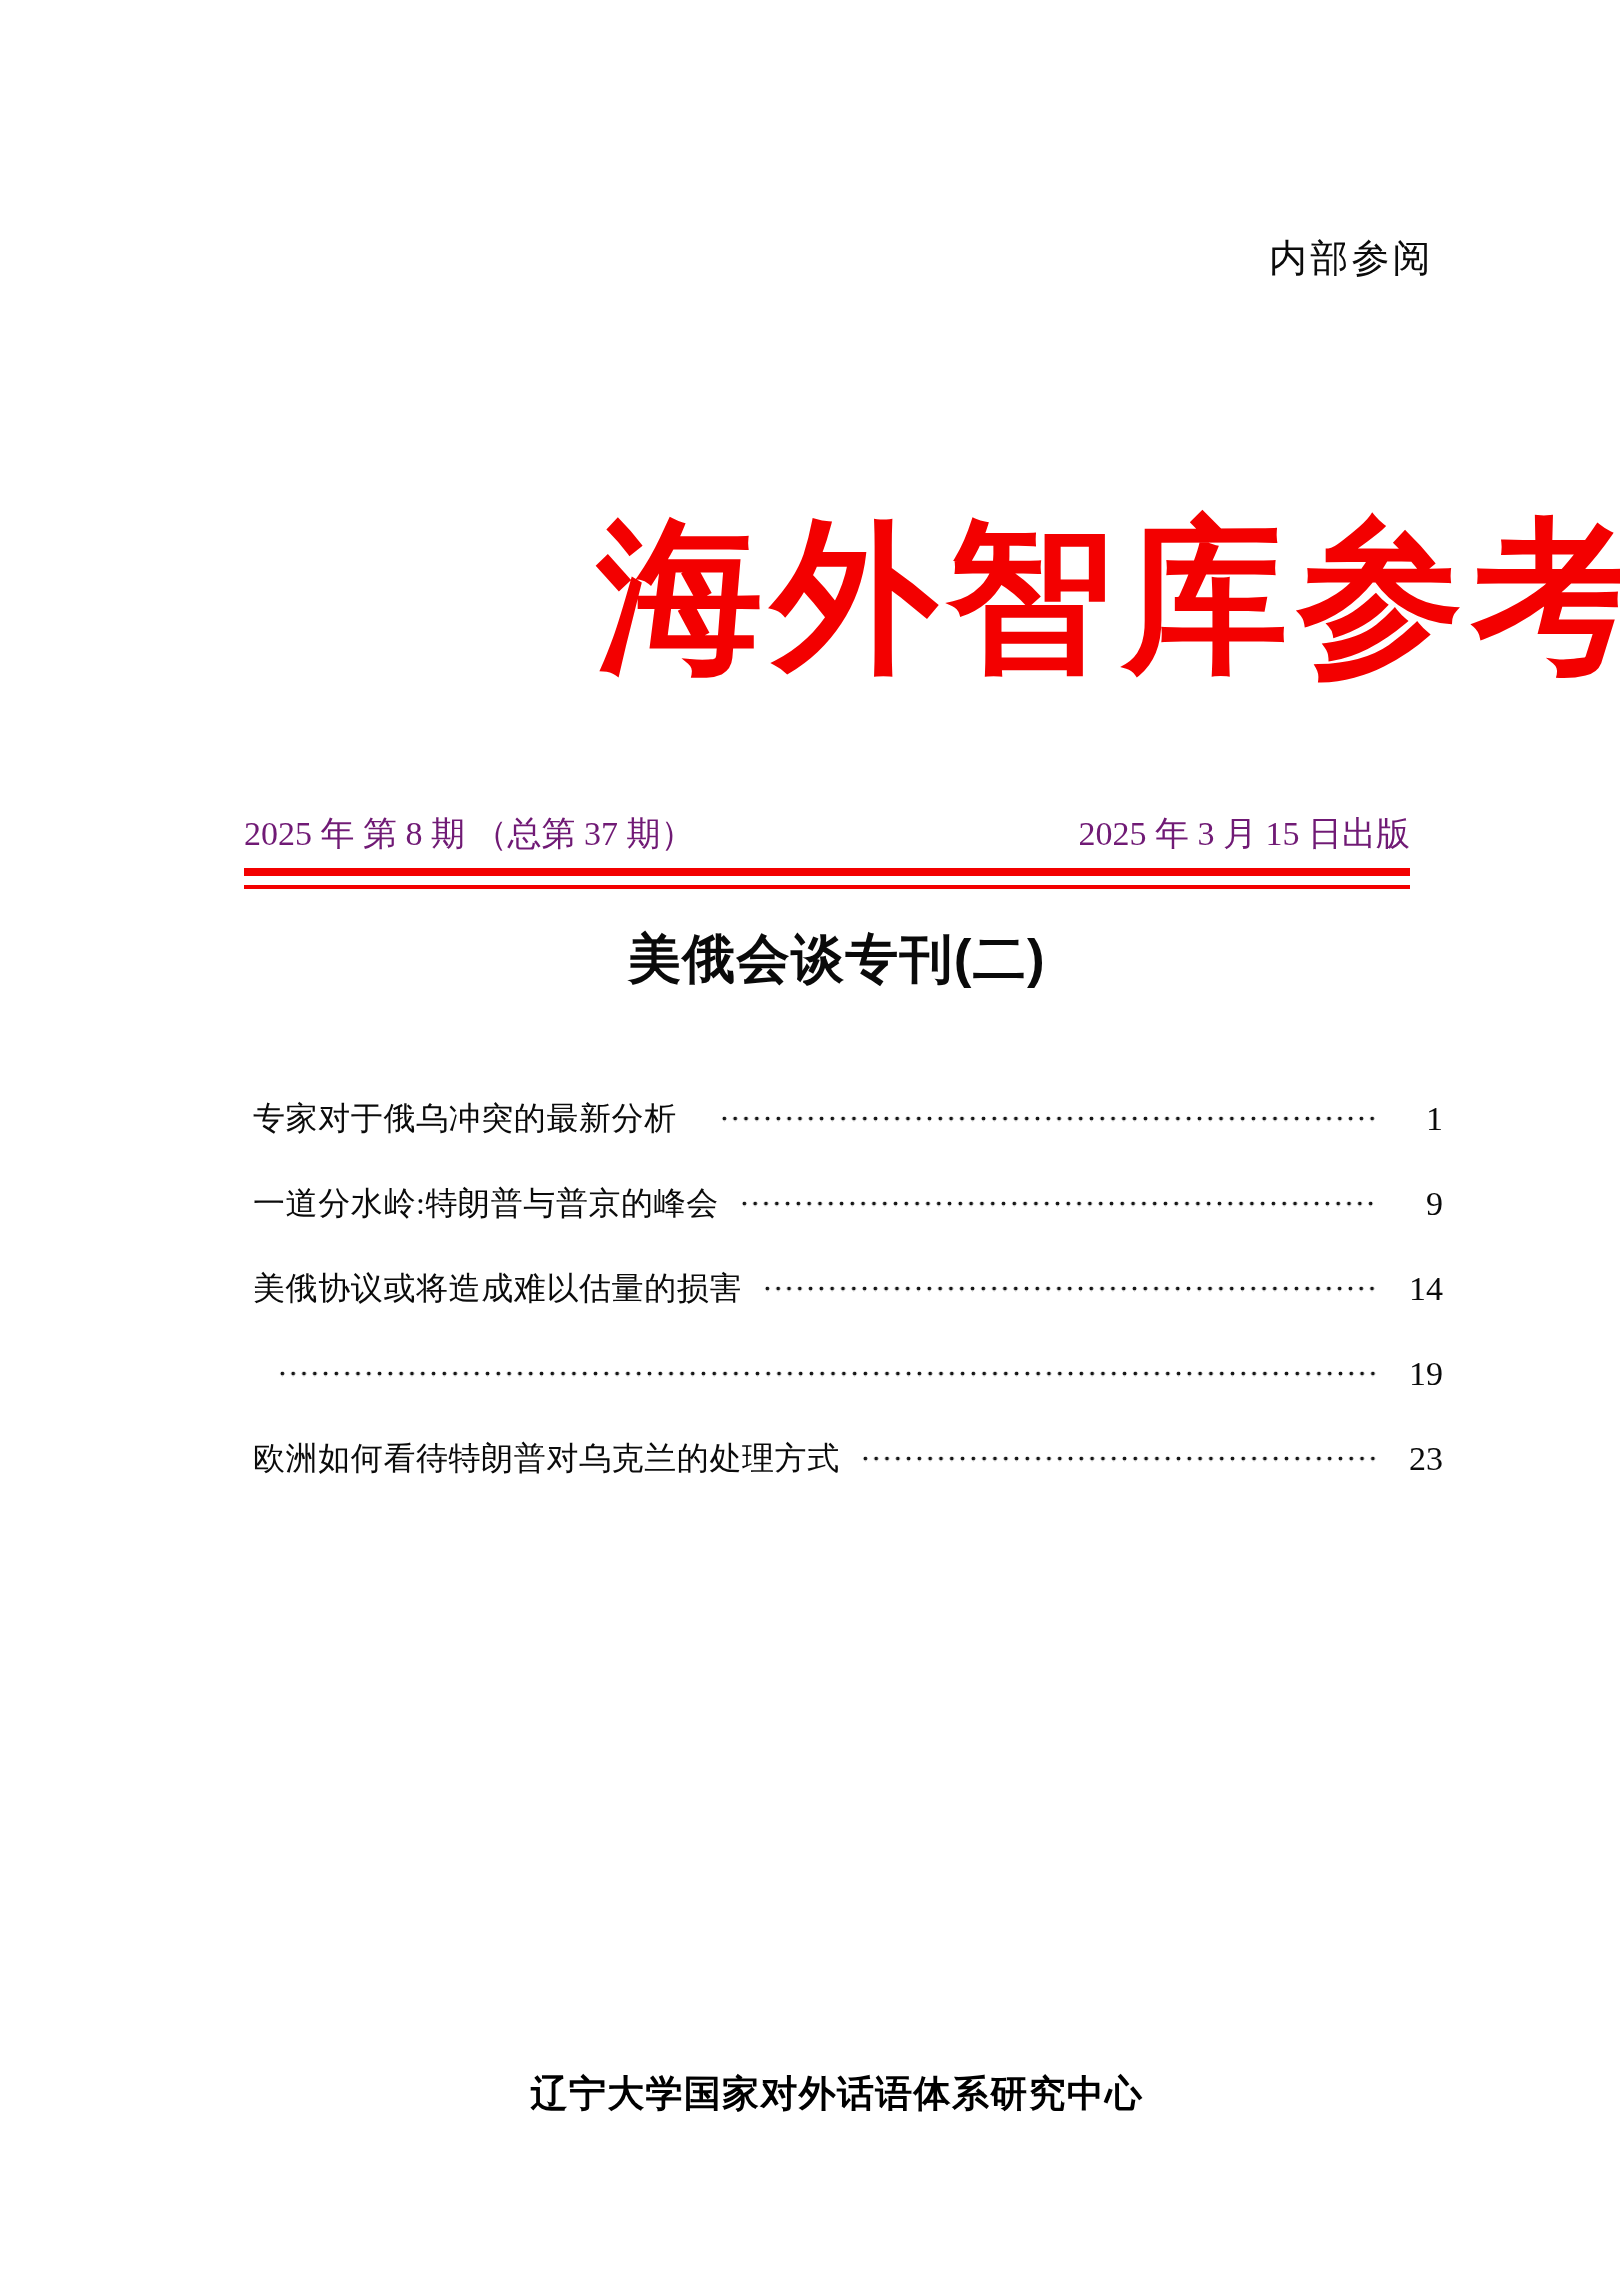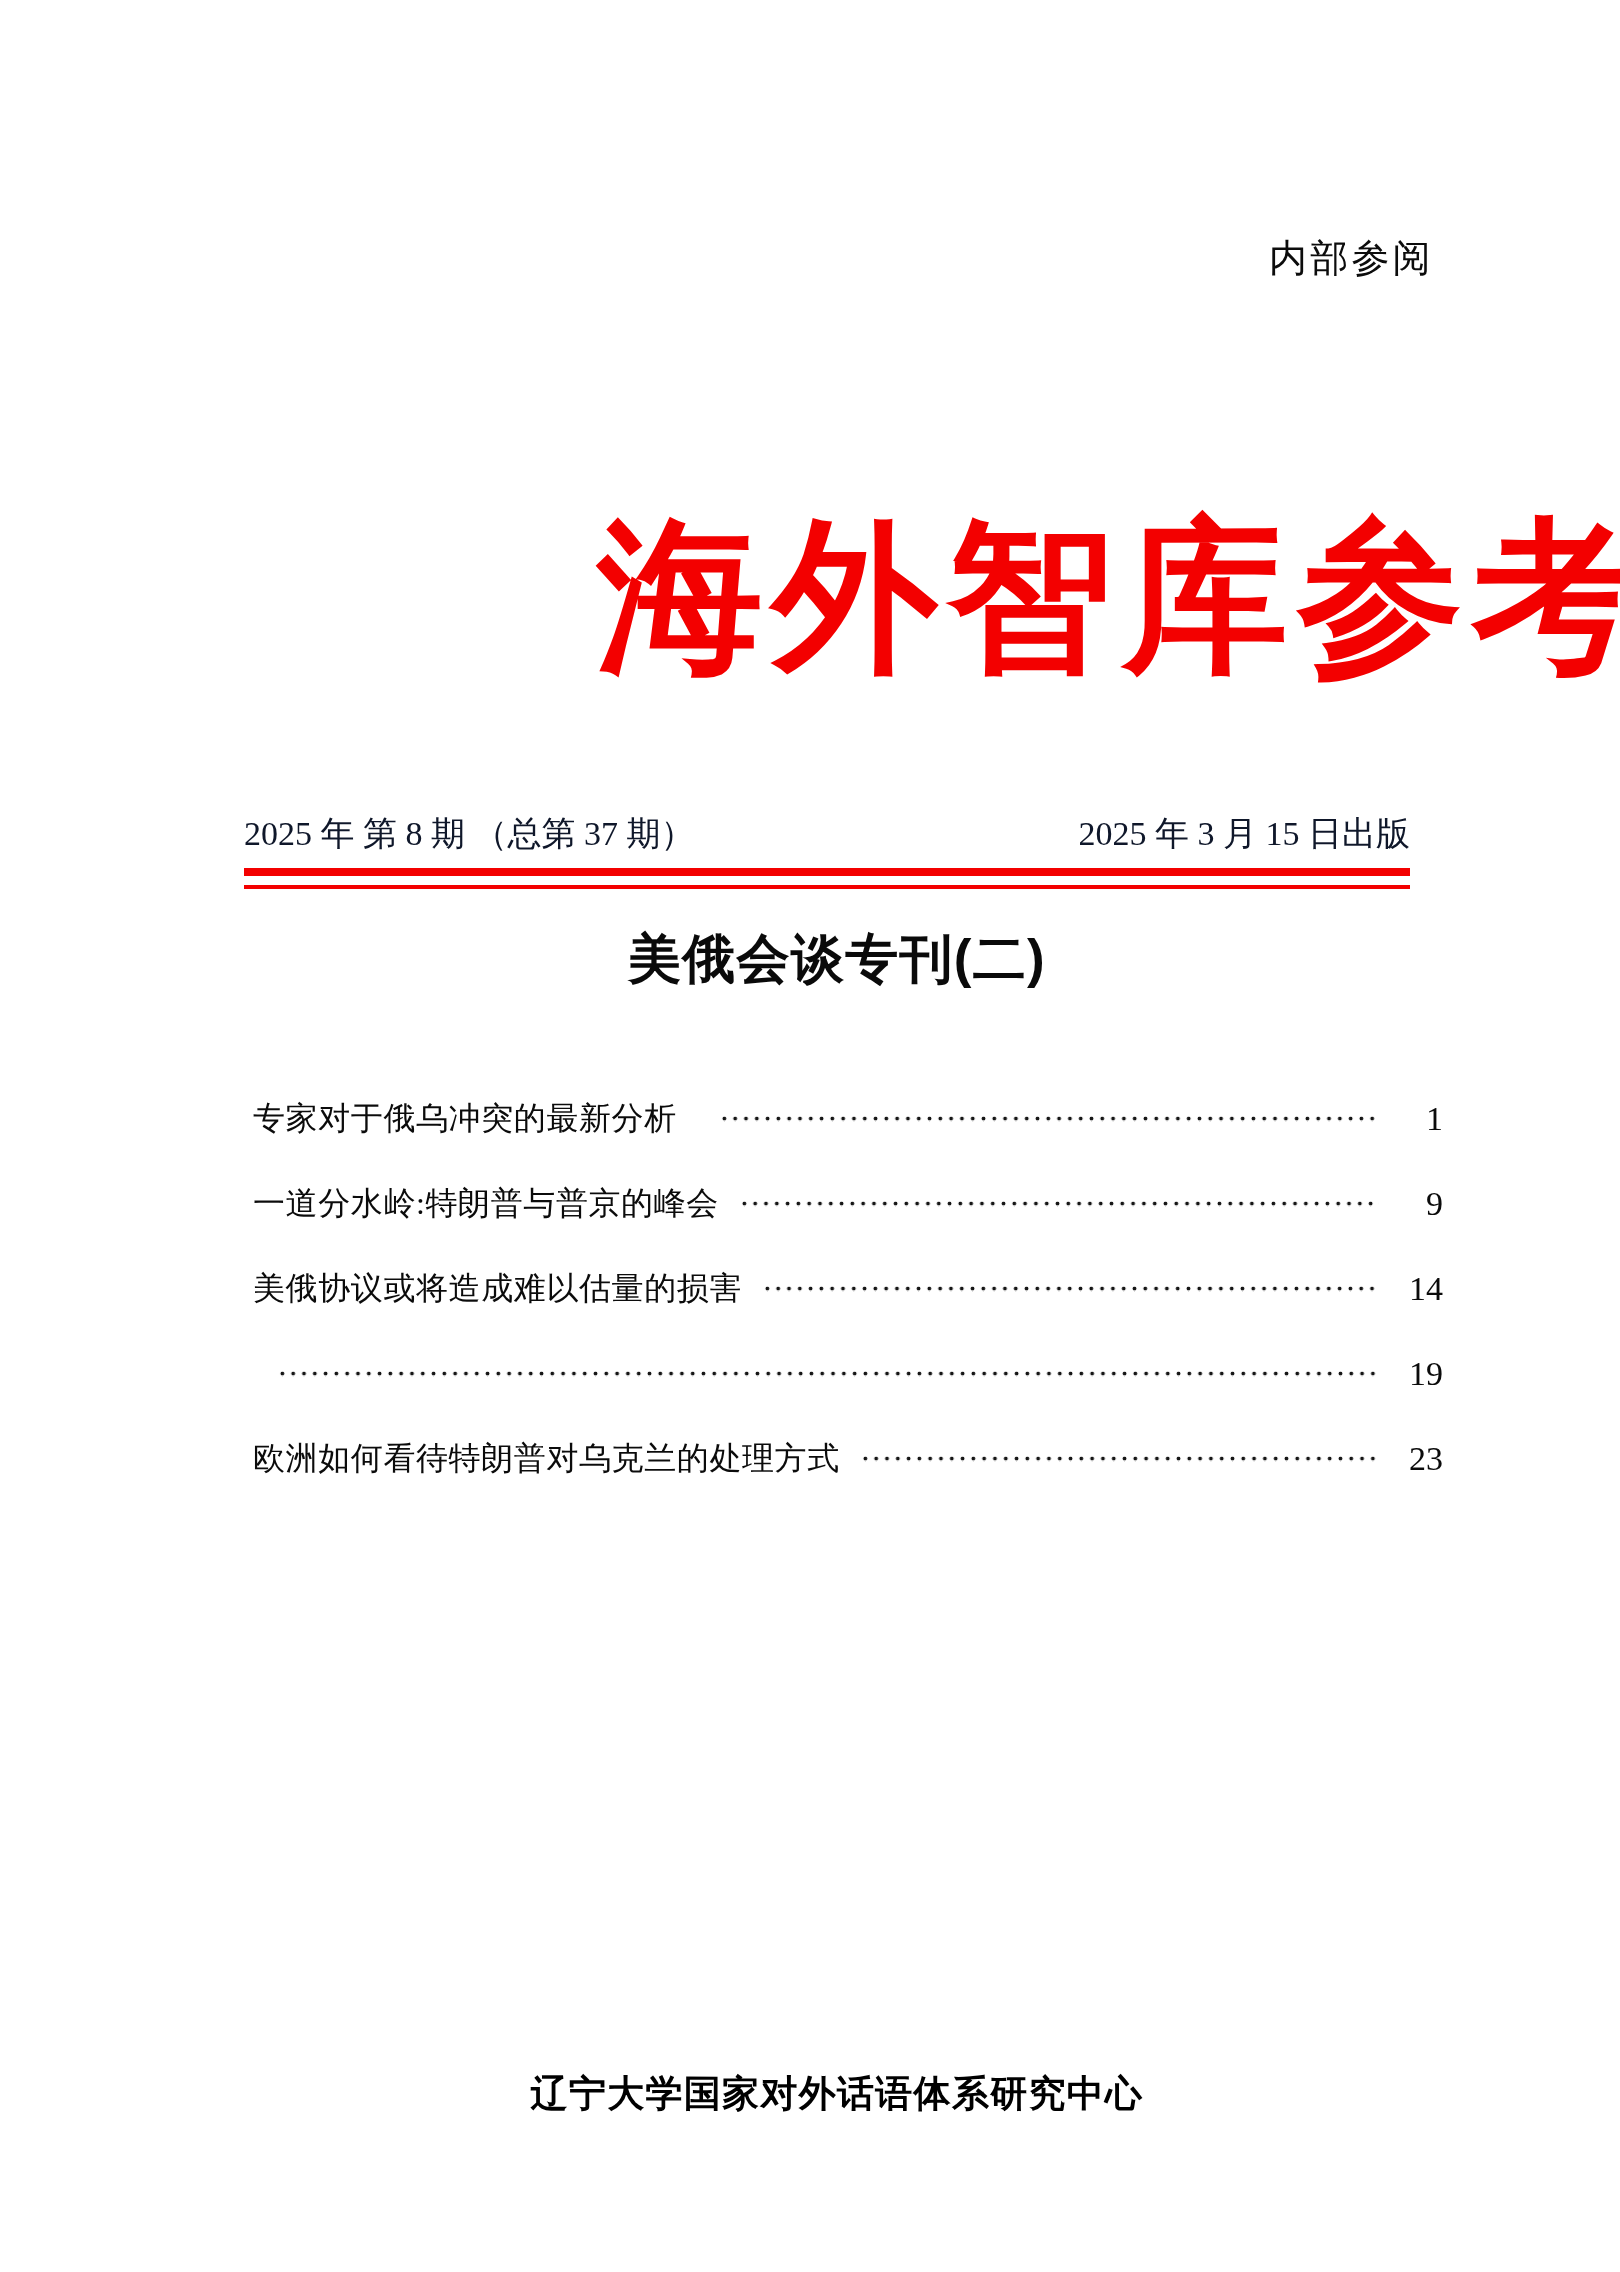--- a/index.html
+++ b/index.html
@@ -46,21 +46,21 @@
   .issue-line {
     position: absolute;
     top: 778px;
     left: 208px;
     right: 210px;
     display: flex;
     justify-content: space-between;
     align-items: baseline;
     font-size: 34px;
     line-height: 1.2;
-    color: #0f172a;
+    color: #701a75;
     white-space: nowrap;
   }
 
   
   .rule-block { position: absolute; top: 832px; left: 208px; right: 210px; }
   .rule-thick { height: 8.3px; background: var(--accent); }
   .rule-thin  { height: 3.8px;  background: var(--accent); margin-top: 7px; }
 
   
   .section-title {

